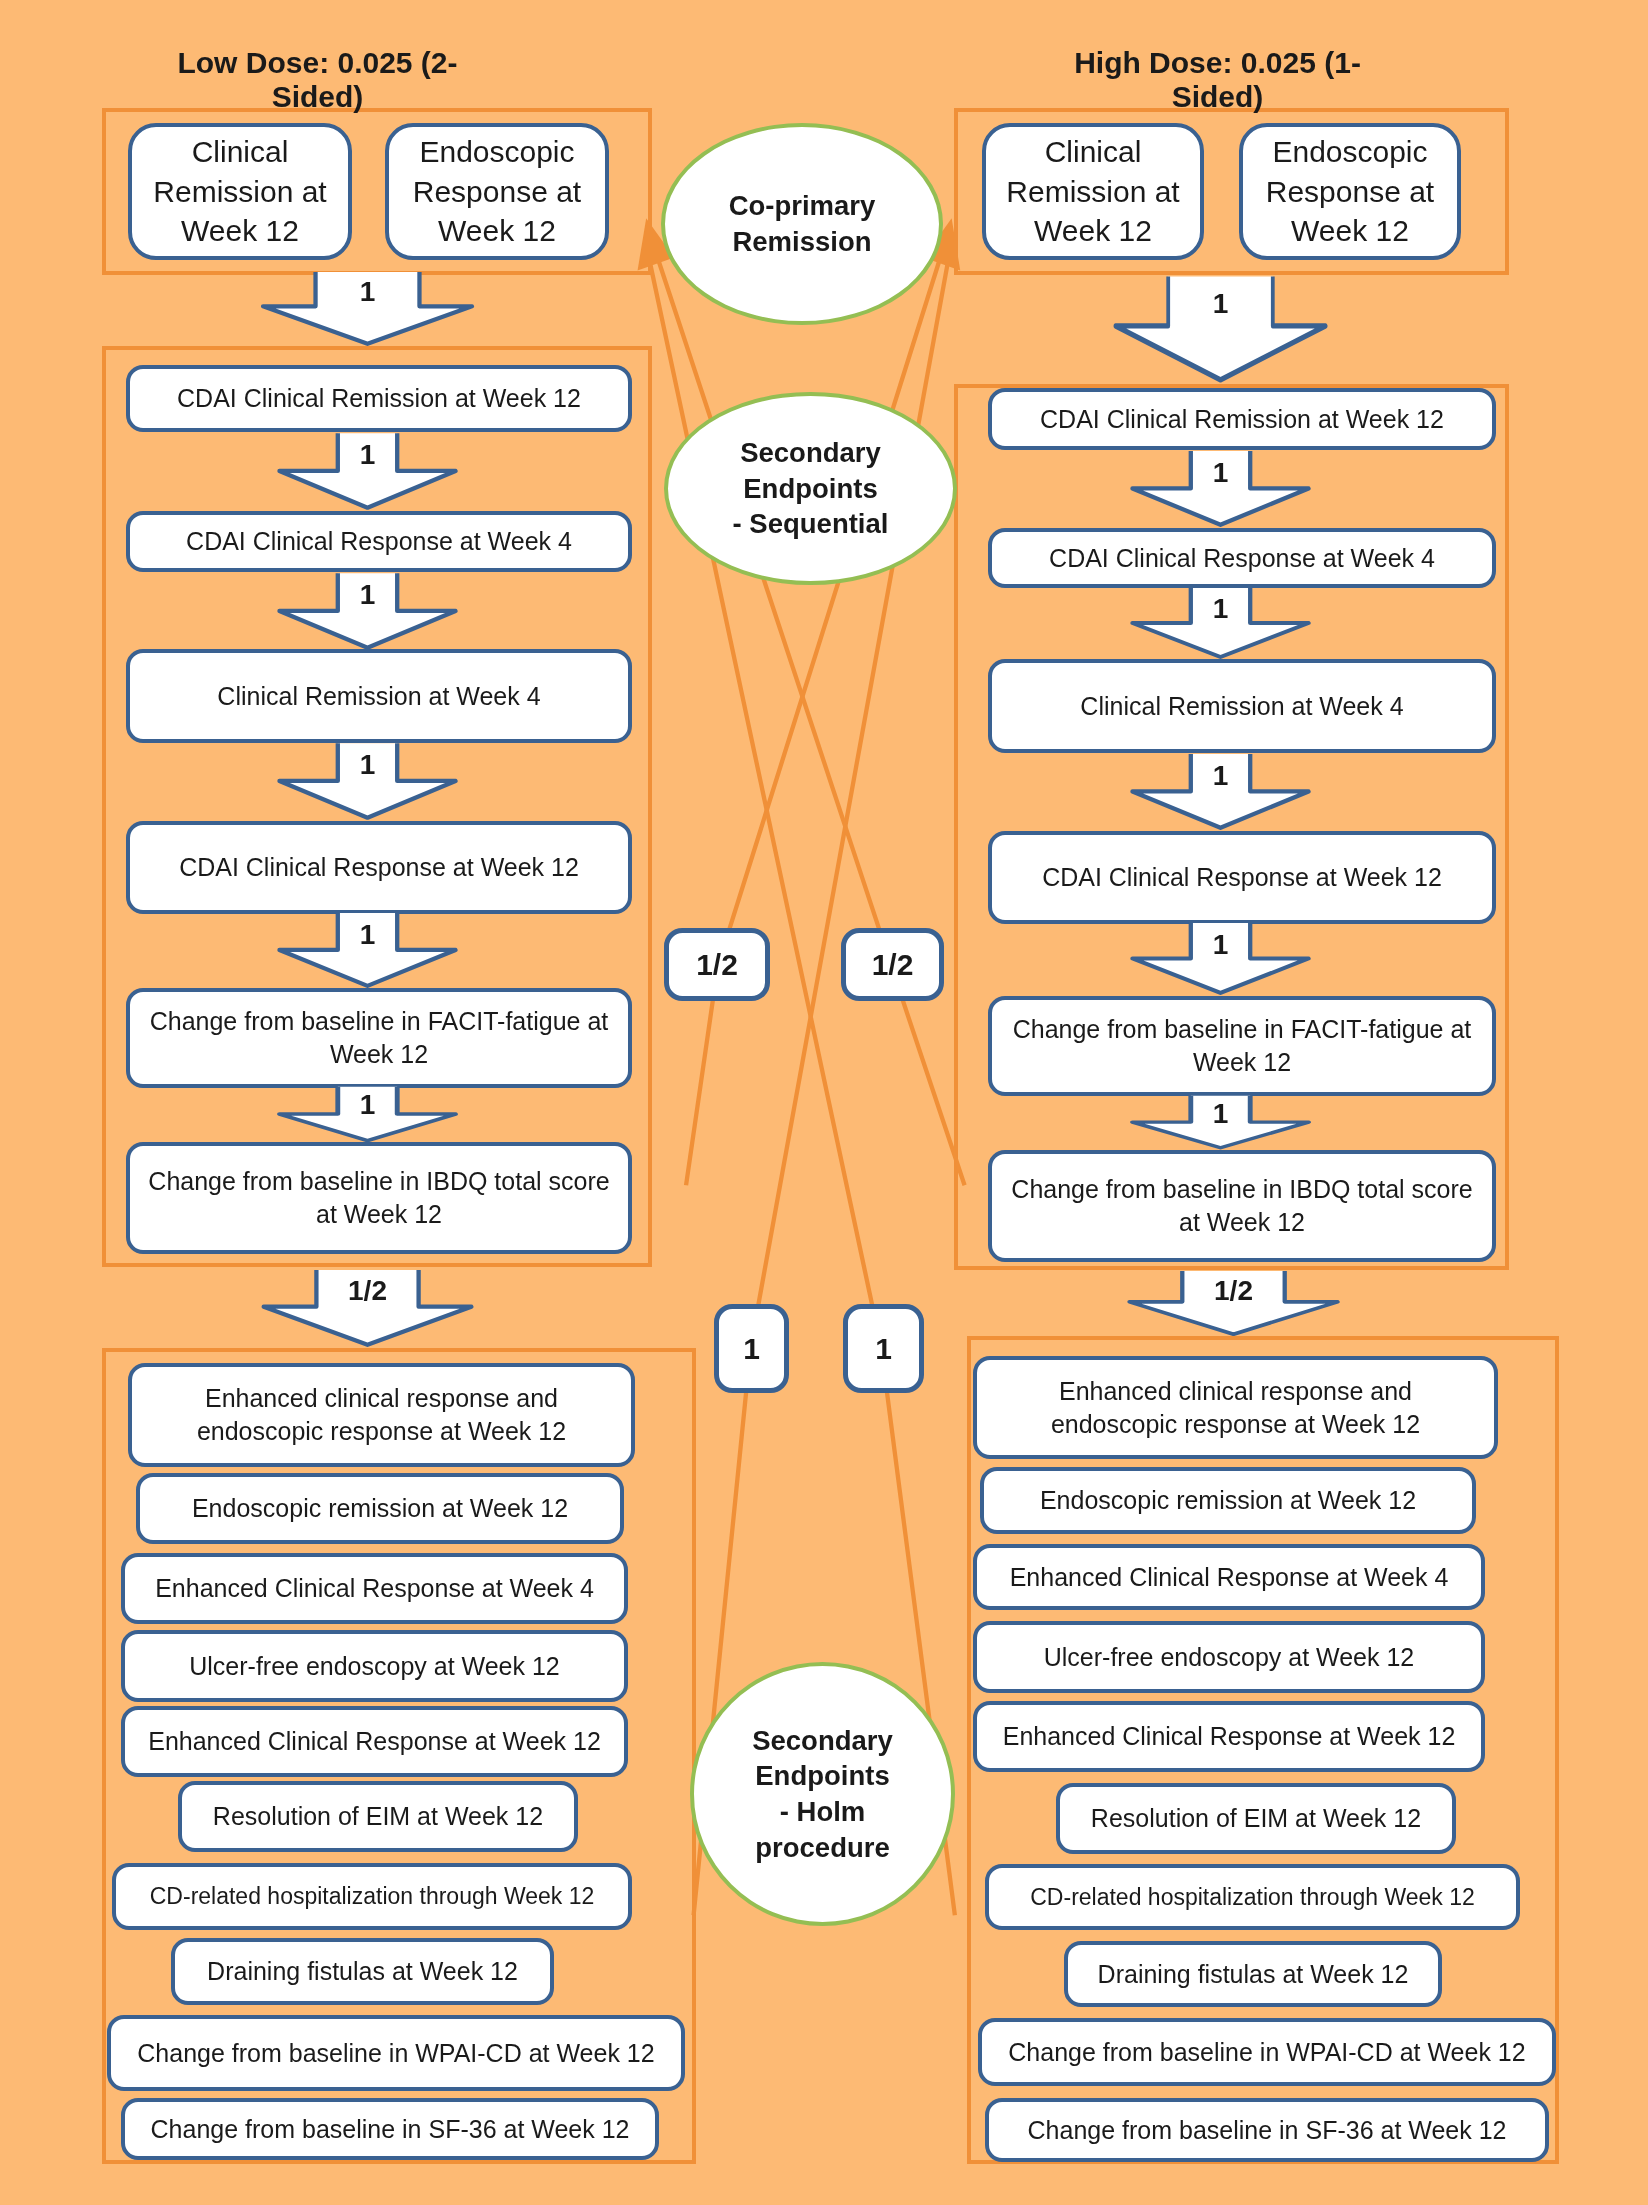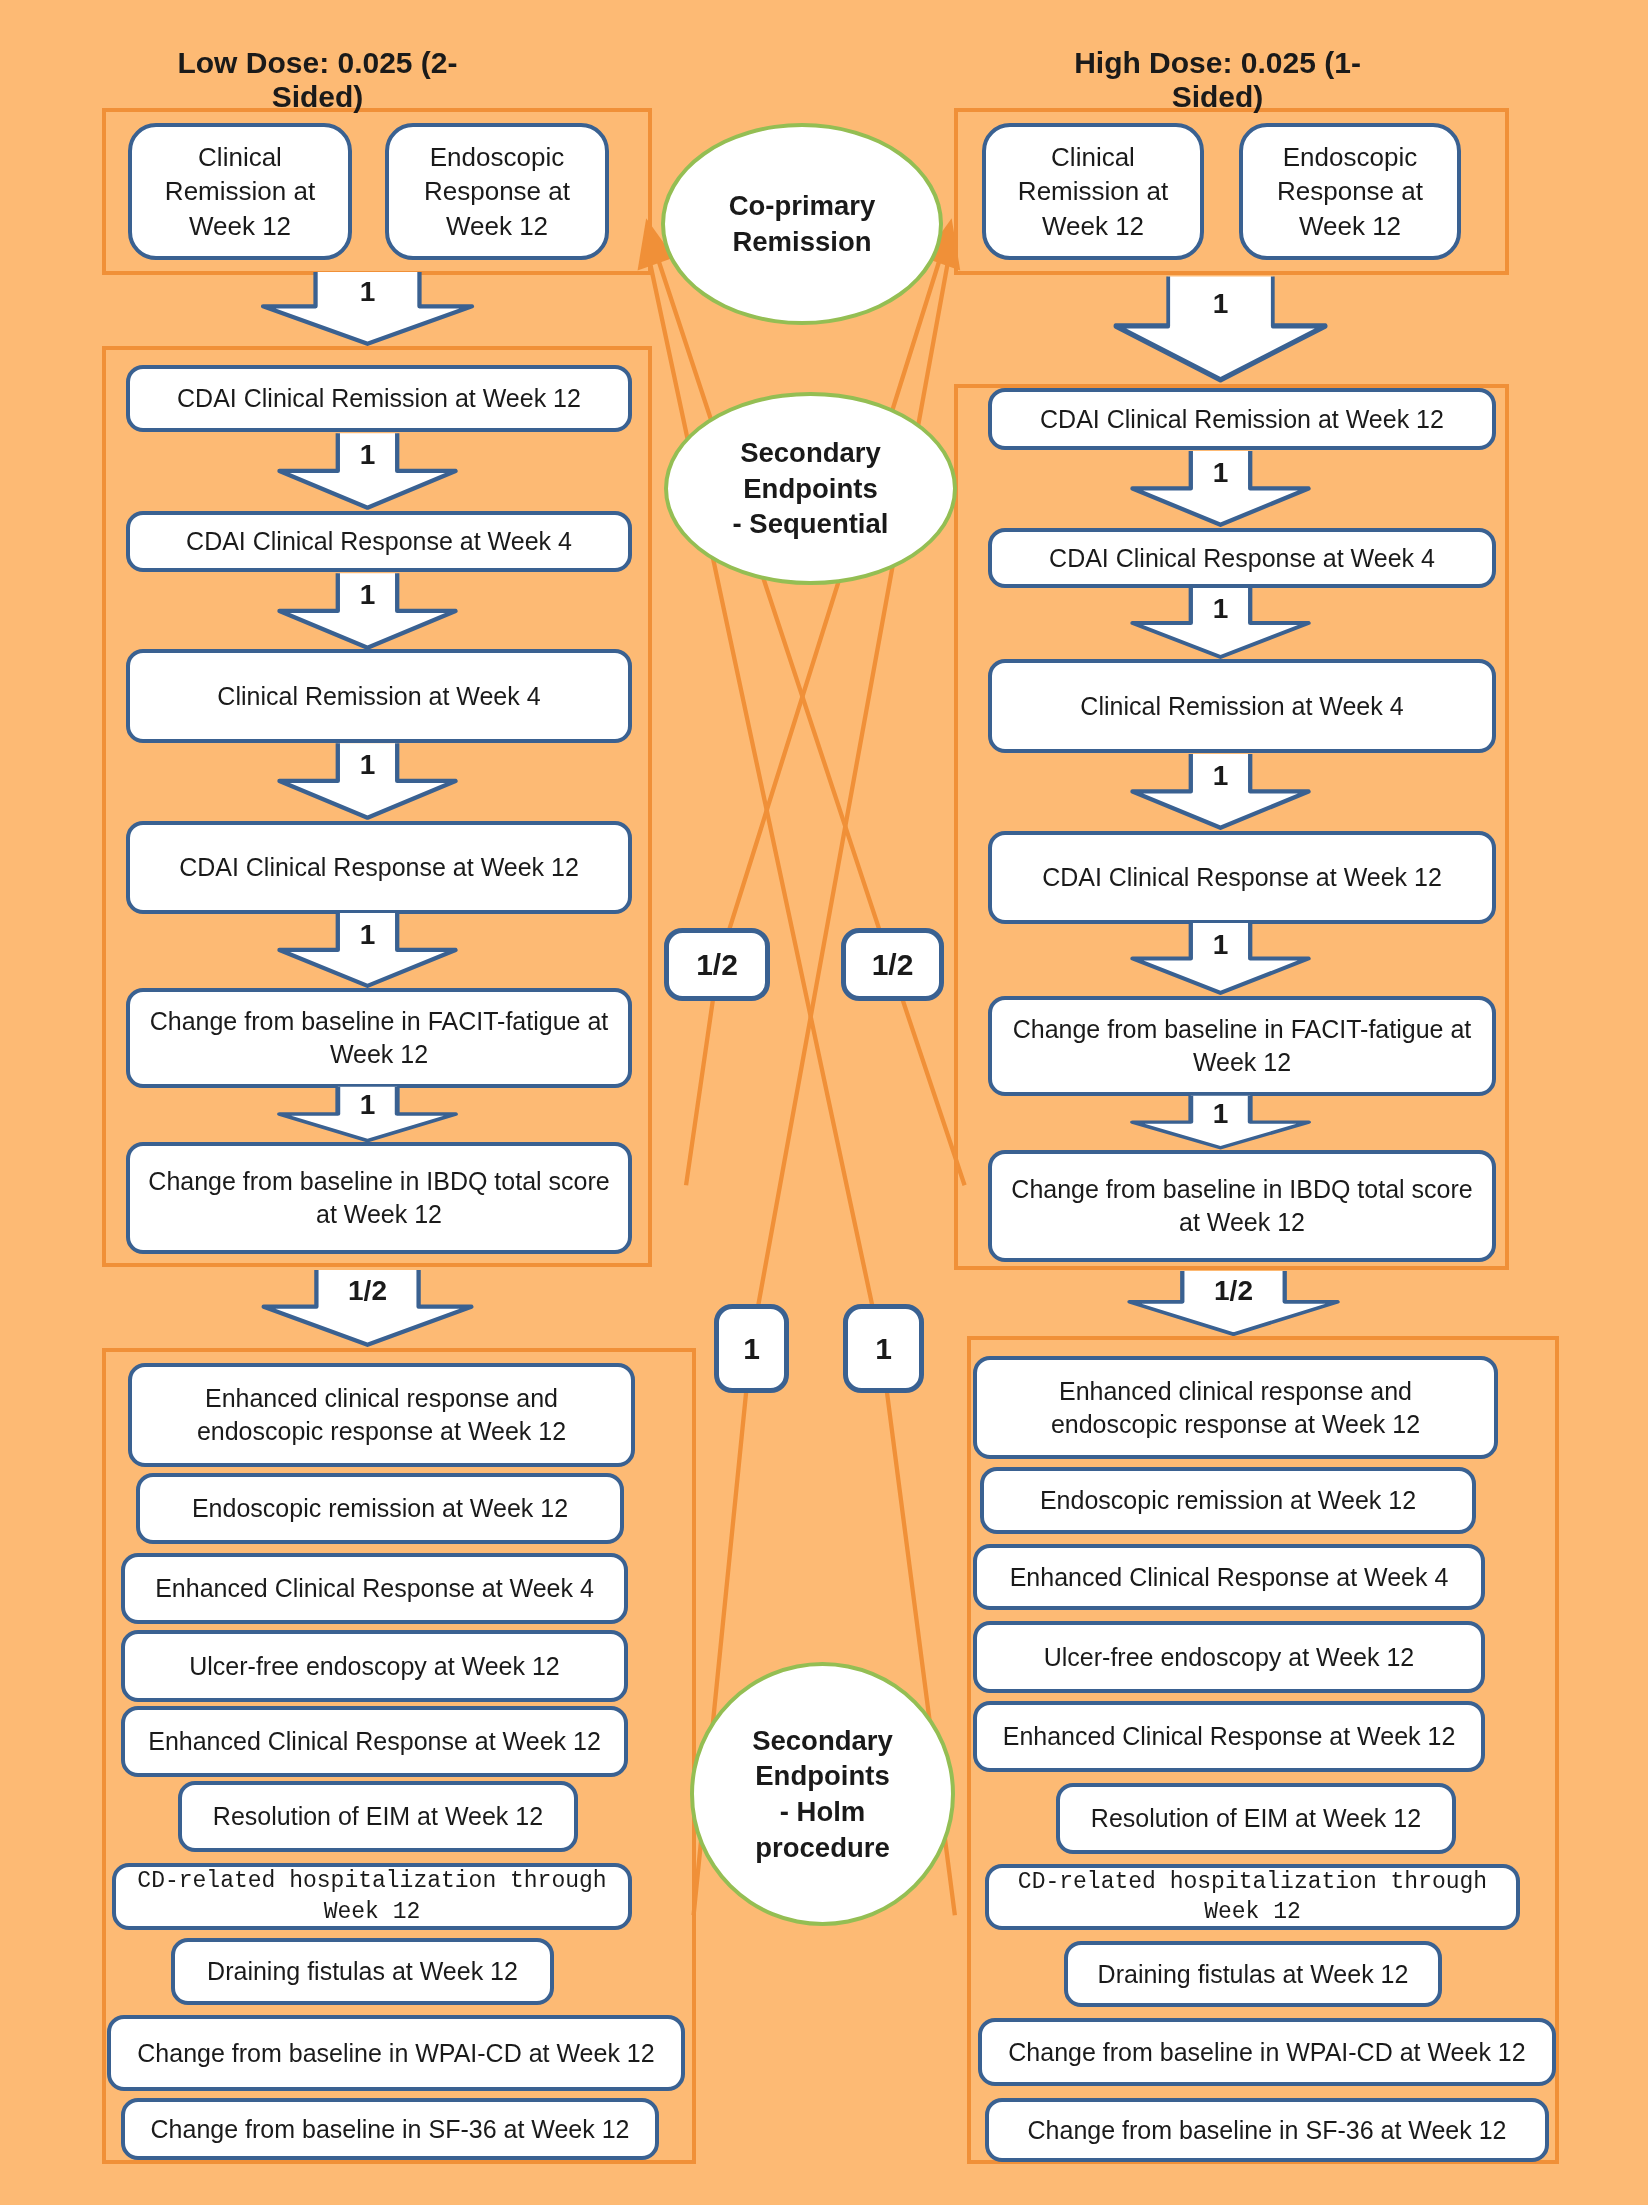--- a/index.html
+++ b/index.html
@@ -4,22 +4,22 @@
 <style>
   html,body{margin:0;padding:0;background:#fff;}
   .stage{position:relative;width:1649px;height:2205px;background:#fdba74;
          font-family:"Liberation Sans",sans-serif;color:#1a1a1a;overflow:hidden;}
   .abs{position:absolute;box-sizing:border-box;}
   .title{font-size:30px;font-weight:bold;text-align:center;z-index:5;}
   .container{border:4.8px solid #F09038;background:transparent;z-index:1;}
   .bluebox{border:4.8px solid #3A6191;border-radius:17px;background:#fff;z-index:3;
            display:flex;align-items:center;justify-content:center;text-align:center;
            font-size:25px;line-height:1.32;white-space:pre-line;padding:2.2px 7.5px;}
-  .copri{border-radius:28px;font-size:26px;}
-  .small7{font-size:23px;font-family:Liberation Mono, monospace;}
+  .copri{border-radius:28px;font-size:30px;}
+  .small7{font-size:23px;}
   .ellipse{border:4.3px solid #94BE53;border-radius:50%;background:#fff;z-index:4;
            display:flex;align-items:center;justify-content:center;text-align:center;
            font-size:27.5px;font-weight:bold;line-height:1.3;white-space:pre-line;}
   .wbox{border:5.4px solid #3A6191;border-radius:18.3px;background:#fff;z-index:4;
         display:flex;align-items:center;justify-content:center;
         font-size:30px;font-weight:600;}
   .arrow{z-index:3;}
   .albl{z-index:4;font-size:28px;font-weight:600;text-align:center;}
   svg.lines{position:absolute;left:0;top:0;z-index:2;}
 </style>

